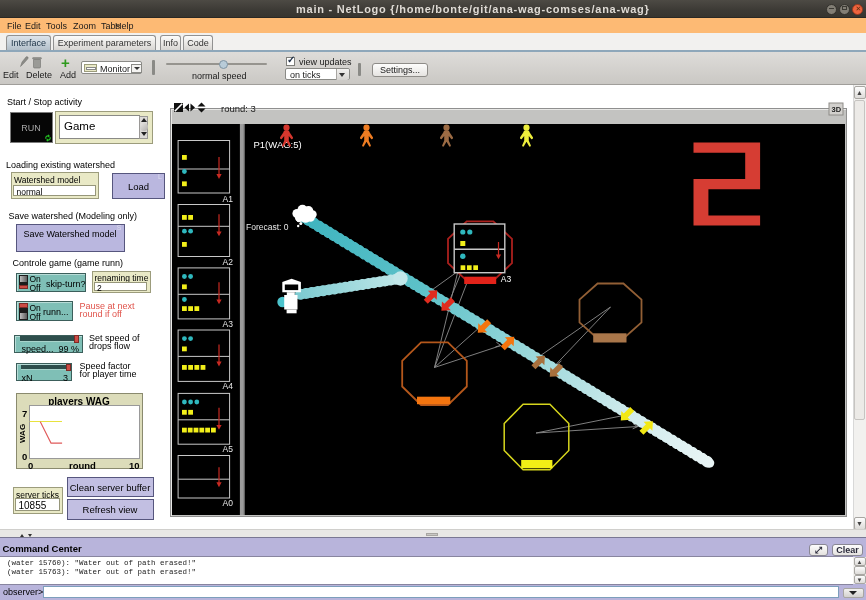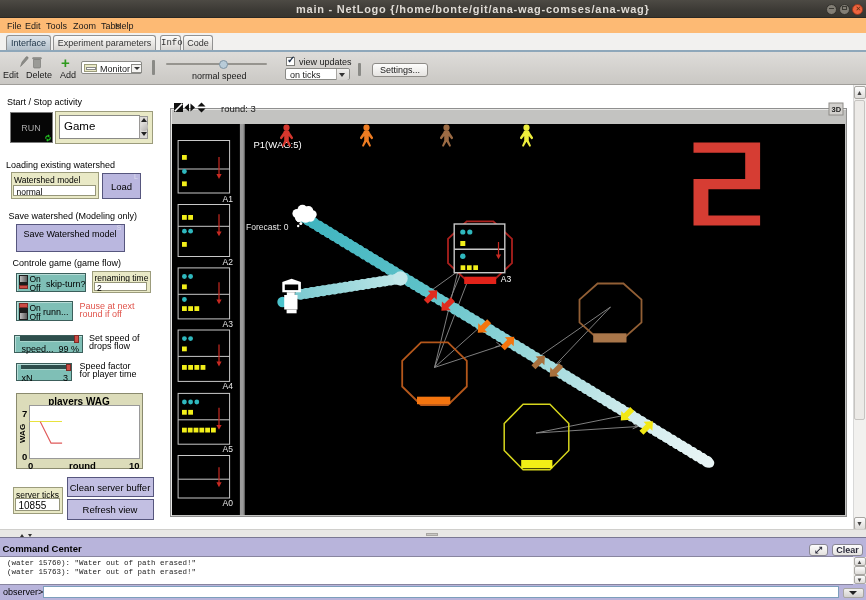--- a/index.html
+++ b/index.html
@@ -78,21 +78,21 @@
     <span style="left:25px;">Edit</span>
  <span style="left:46px;">Tools</span>
     <span style="left:73px;">Zoom</span>
  <span style="left:101px;">Tabs</span>
     <span style="left:115px;">Help</span>
 </div>
 
 <div class="abs" id="tabbar">
  <div class="tab sel" style="left:6px;width:45px;">Interface</div>
  <div class="tab" style="left:53px;width:103px;">Experiment parameters</div>
- <div class="tab" style="left:160px;width:21px;font-family:Liberation Mono, monospace;">Info</div>
+ <div class="tab" style="left:160px;width:21px;">Info</div>
  <div class="tab" style="left:183px;width:30px;">Code</div>
 </div>
 <div class="abs" id="tabline"></div>
 
 <div class="abs" id="toolbar"></div>
 <svg class="abs" style="left:17px;top:56px;" width="12" height="13" viewBox="0 0 12 13">
   <path d="M3.5,10.5 L5,6 L9,1 Q10,0.2 10.8,1 Q11.6,1.8 10.8,2.8 L6.6,7.6 Z" fill="#8a8a86" stroke="#6e6e6a" stroke-width="0.5"></path>
 </svg>
 <svg class="abs" style="left:32px;top:56px;" width="10" height="13" viewBox="0 0 10 13">
   <rect x="1.5" y="3" width="7" height="9" rx="1" fill="#9a9a96" stroke="#71716d" stroke-width="0.6"></rect>
@@ -139,26 +139,26 @@
 <div class="abs" style="left:140.5px;top:132px;width:0;height:0;border-left:3px solid transparent;border-right:3px solid transparent;border-top:4px solid #222;"></div>
 <div class="abs" style="left:139.5px;top:122.5px;width:8px;height:8px;border-radius:50%;background:linear-gradient(135deg,#e8e6e3,#b0aeab);"></div>
 
 <div class="abs wlabel" style="left:6px;top:159.5px;">Loading existing watershed</div>
 
 <div class="abs beige" style="left:10.5px;top:172px;width:88.5px;height:26.5px;"></div>
 <div class="abs wlabel" style="left:14px;top:174.5px;font-size:8.5px;">Watershed model</div>
 <div class="abs" style="left:13px;top:184.5px;width:83px;height:11.5px;background:#fff;border:1px solid #96967a;"></div>
 <div class="abs wlabel" style="left:16.5px;top:186.5px;font-size:8.5px;">normal</div>
 
-<div class="abs lav" style="left:102px;top:173px;width:39px;height:25.5px;line-height:25px;">Load<span class="sc">L</span></div>
+<div class="abs lav" style="left:112px;top:173px;width:53px;height:25.5px;line-height:25px;">Load<span class="sc">L</span></div>
 
 <div class="abs wlabel" style="left:8.5px;top:211px;">Save watershed (Modeling only)</div>
 <div class="abs lav" style="left:15.5px;top:224px;width:109px;height:28px;line-height:18px;font-size:9px;">Save Watershed model<span class="sc">S</span></div>
 
-<div class="abs wlabel" style="left:12.5px;top:257.5px;">Controle game (game flow)</div>
+<div class="abs wlabel" style="left:12.5px;top:257.5px;">Controle game (game runn)</div>
 
 <div class="abs teal" style="left:16px;top:273px;width:70px;height:18.5px;"></div>
 <div class="abs" style="left:18.5px;top:274.5px;width:9px;height:14px;background:#1c1c1c;"></div>
 <div class="abs" style="left:19.5px;top:275.5px;width:7px;height:6.5px;background:linear-gradient(90deg,#bdbdbd,#5c5c5c);"></div>
 <div class="abs" style="left:18.5px;top:284.5px;width:9px;height:4.5px;background:#cc4b44;border:0.5px solid #7e2a26;"></div>
 <div class="abs wlabel" style="left:29.5px;top:273.5px;font-size:8.5px;">On</div>
 <div class="abs wlabel" style="left:29.5px;top:282.5px;font-size:8.5px;">Off</div>
 <div class="abs wlabel" style="left:46px;top:278.5px;font-size:9px;">skip-turn?</div>
 
 <div class="abs beige" style="left:91.5px;top:271px;width:59px;height:22px;"></div>

